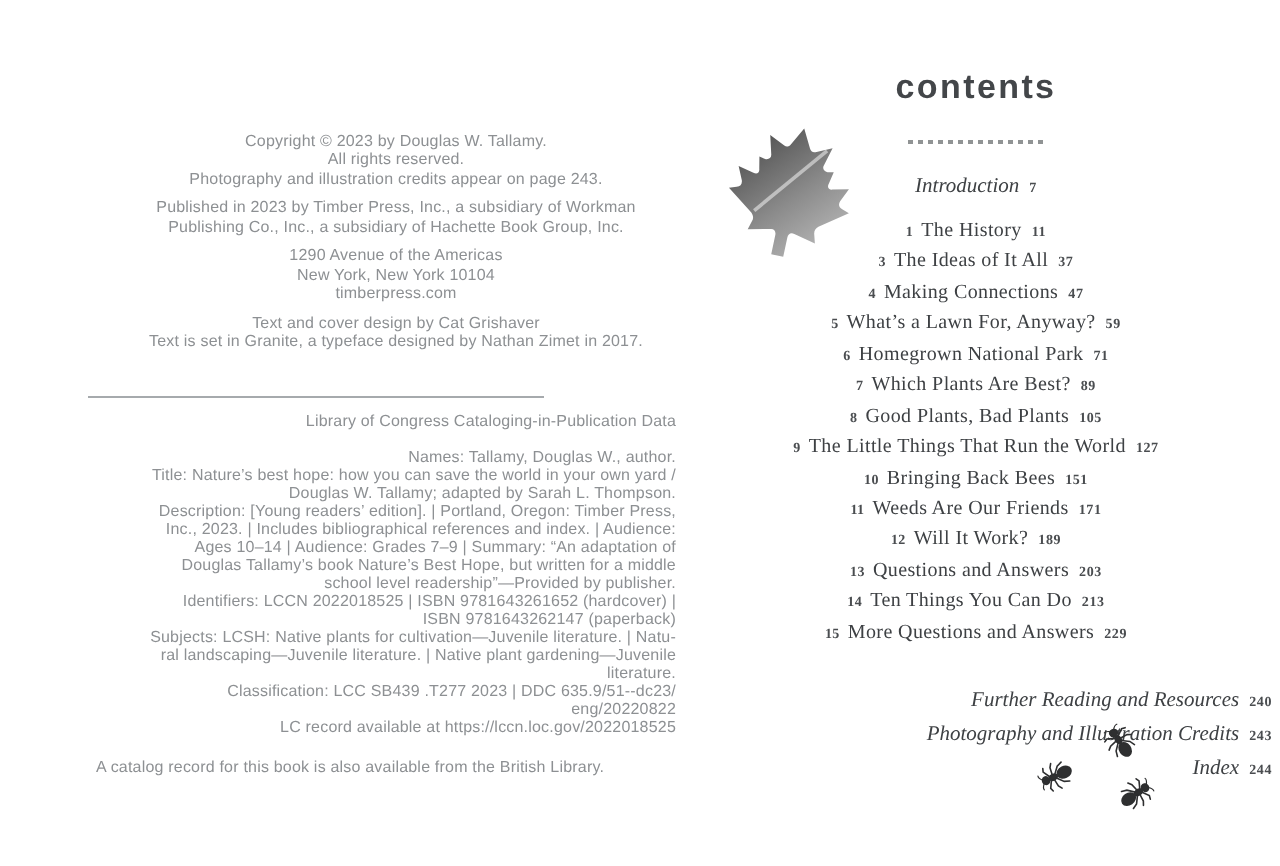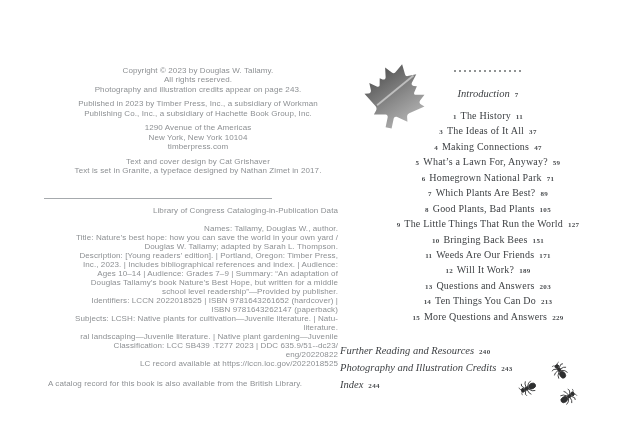--- a/index.html
+++ b/index.html
@@ -59,21 +59,21 @@
   }
   .toc { position:absolute; top:108px; left:0; width:100%; }
   .toc-row {
     text-align:center; line-height:15.45px; height:15.45px;
     font-family:"Liberation Serif", serif; font-size:10px; color:#3e4144;
     letter-spacing:0.2px; white-space:nowrap;
   }
   .toc-num { font-size:7px; font-weight:bold; margin-right:4px; color:#4a4d50; }
   .c-back { position:absolute; top:342px; left:0; width:100%; }
   .back-row {
-    text-align:left; line-height:17.2px; height:17.2px;
+    text-align:right; line-height:17.2px; height:17.2px;
     font-family:"Liberation Serif", serif; font-style:italic;
     font-size:10.5px; color:#3e4144; white-space:nowrap;
   }
 
   
   .leaf-wrap { position:absolute; left:359px; top:55px; width:74px; height:76px; }
   .ants-wrap { position:absolute; left:512px; top:356px; width:78px; height:60px; }
 </style>
 </head>
 <body>
@@ -125,35 +125,36 @@
         <div class="lcline cont">Douglas Tallamy’s book Nature’s Best Hope, but written for a middle</div>
 
         <div class="lcline cont">school level readership”—Provided by publisher.</div>
 
         <div class="lcline">Identifiers: LCCN 2022018525 | ISBN 9781643261652 (hardcover) |</div>
 
         <div class="lcline cont">ISBN 9781643262147 (paperback)</div>
 
         <div class="lcline">Subjects: LCSH: Native plants for cultivation—Juvenile literature. | Natu-</div>
 
+        <div class="lcline cont">ral landscaping—Juvenile literature. | Native plant gardening—Juvenile</div>
+
         <div class="lcline cont">literature.</div>
-
-        <div class="lcline cont">ral landscaping—Juvenile literature. | Native plant gardening—Juvenile</div>
 
         <div class="lcline">Classification: LCC SB439 .T277 2023 | DDC 635.9/51--dc23/</div>
 
         <div class="lcline cont">eng/20220822</div>
 
         <div class="lcline">LC record available at https://lccn.loc.gov/2022018525</div>
       </div>
   </div>
 
   <div class="brit-note">A catalog record for this book is also available from the British Library.</div>
 
   <div class="rightpage">
+    <div class="c-title">contents</div>
     <div class="c-dash"></div>
 
     <div class="c-intro">
       <span>Introduction</span><span class="pgnum">7</span>
     </div>
 
     <div class="toc">
 
         <div class="toc-row">
           <span class="toc-num">1</span><span>The History</span><span class="pgnum">11</span>

